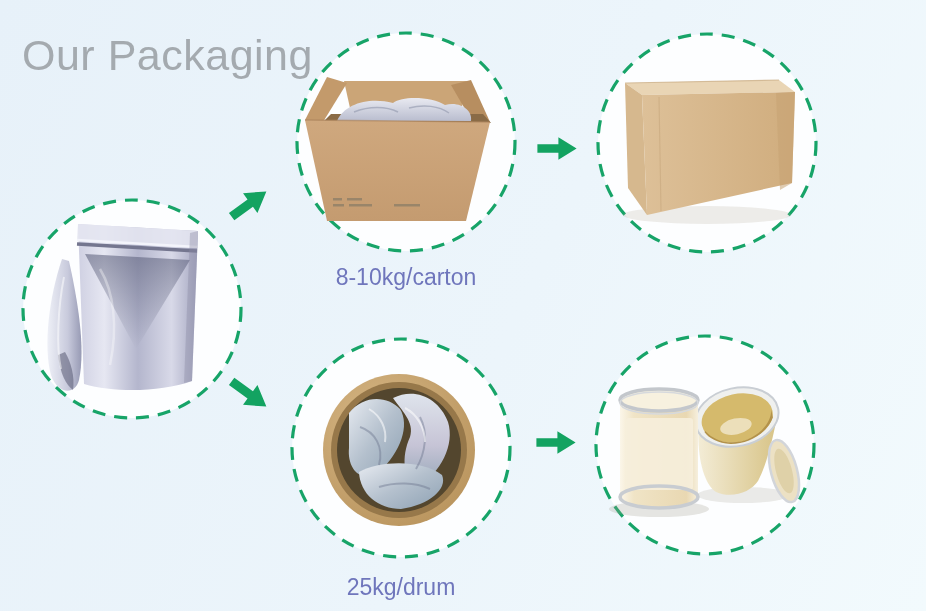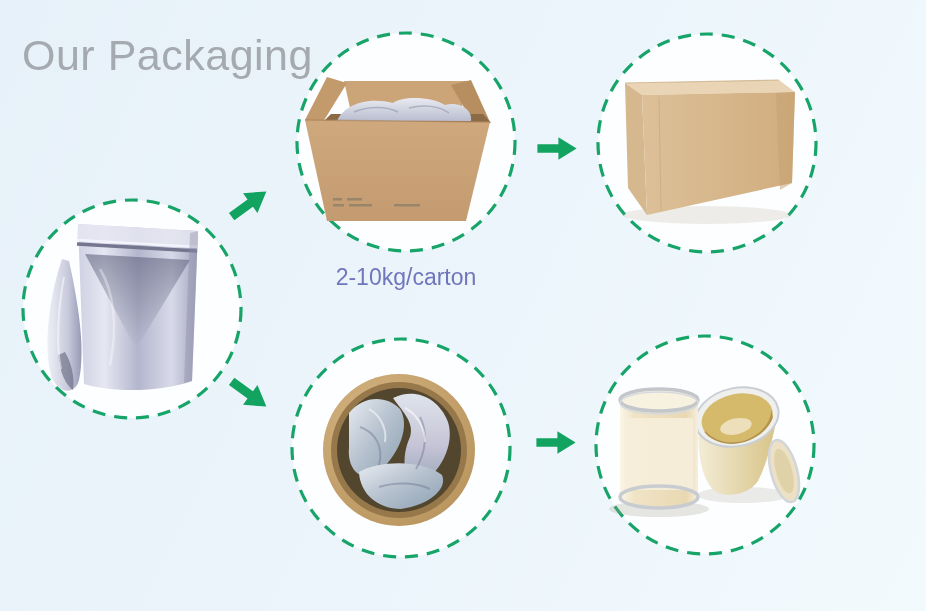--- a/index.html
+++ b/index.html
@@ -99,21 +99,21 @@
 
       <g fill="#8f8068" opacity="0.8">
         <rect x="39" y="168" width="9" height="2.5"></rect>
           <rect x="53" y="168" width="15" height="2.5"></rect>
         <rect x="39" y="174" width="11" height="2.5"></rect>
           <rect x="55" y="174" width="23" height="2.5"></rect>
         <rect x="100" y="174" width="26" height="2.5"></rect>
       </g>
     </svg>
   </div>
-  <div class="caption" style="left:294px; top:264px; width:224px">2-10kg/carton</div>
+  <div class="caption" style="left:294px; top:264px; width:224px">8-10kg/carton</div>
 
   <div class="node" style="left:595px; top:31px; width:224px; height:224px">
     <svg class="ring" viewBox="0 0 224 224">
       <circle cx="112" cy="112" r="109"></circle>
     </svg>
     <svg class="art" viewBox="0 0 224 224">
       <defs>
         <linearGradient id="boxFace" x1="0" y1="0" x2="1" y2="0">
           <stop offset="0" stop-color="#ddc098"></stop>
             <stop offset="1" stop-color="#d0ad7e"></stop>
@@ -164,20 +164,21 @@
         <path d="M71,91 C86,96 95,111 90,129"></path>
         <path d="M131,81 C139,96 137,116 127,133"></path>
         <path d="M90,151 C106,146 126,146 141,153"></path>
       </g>
       <g stroke="#ffffff" stroke-width="2" fill="none" opacity="0.55">
         <path d="M80,73 C92,80 98,93 96,106"></path>
         <path d="M116,72 C128,78 136,92 136,106"></path>
       </g>
     </svg>
   </div>
+  <div class="caption" style="left:289px; top:574px; width:224px">25kg/drum</div>
 
   <div class="node" style="left:593px; top:333px; width:224px; height:224px">
     <svg class="ring" viewBox="0 0 224 224">
       <circle cx="112" cy="112" r="109"></circle>
     </svg>
     <svg class="art" viewBox="0 0 224 224">
       <defs>
         <linearGradient id="openBody" x1="0" y1="0" x2="1" y2="0">
           <stop offset="0" stop-color="#f3ecd6"></stop>
             <stop offset="1" stop-color="#d8c488"></stop>

